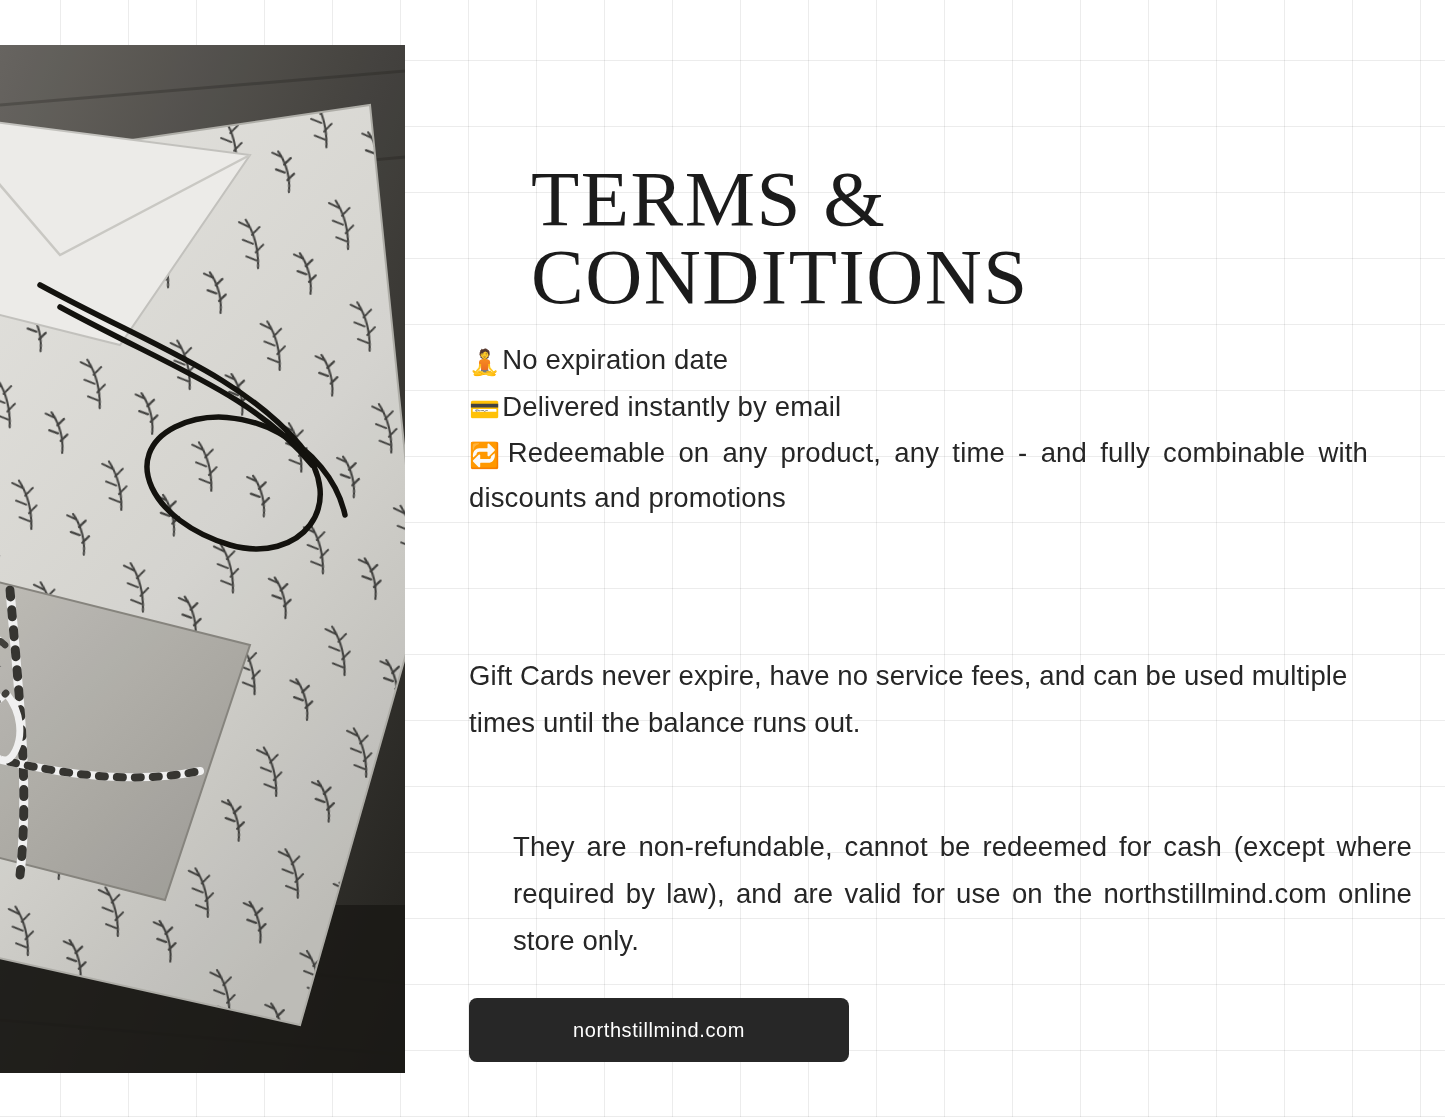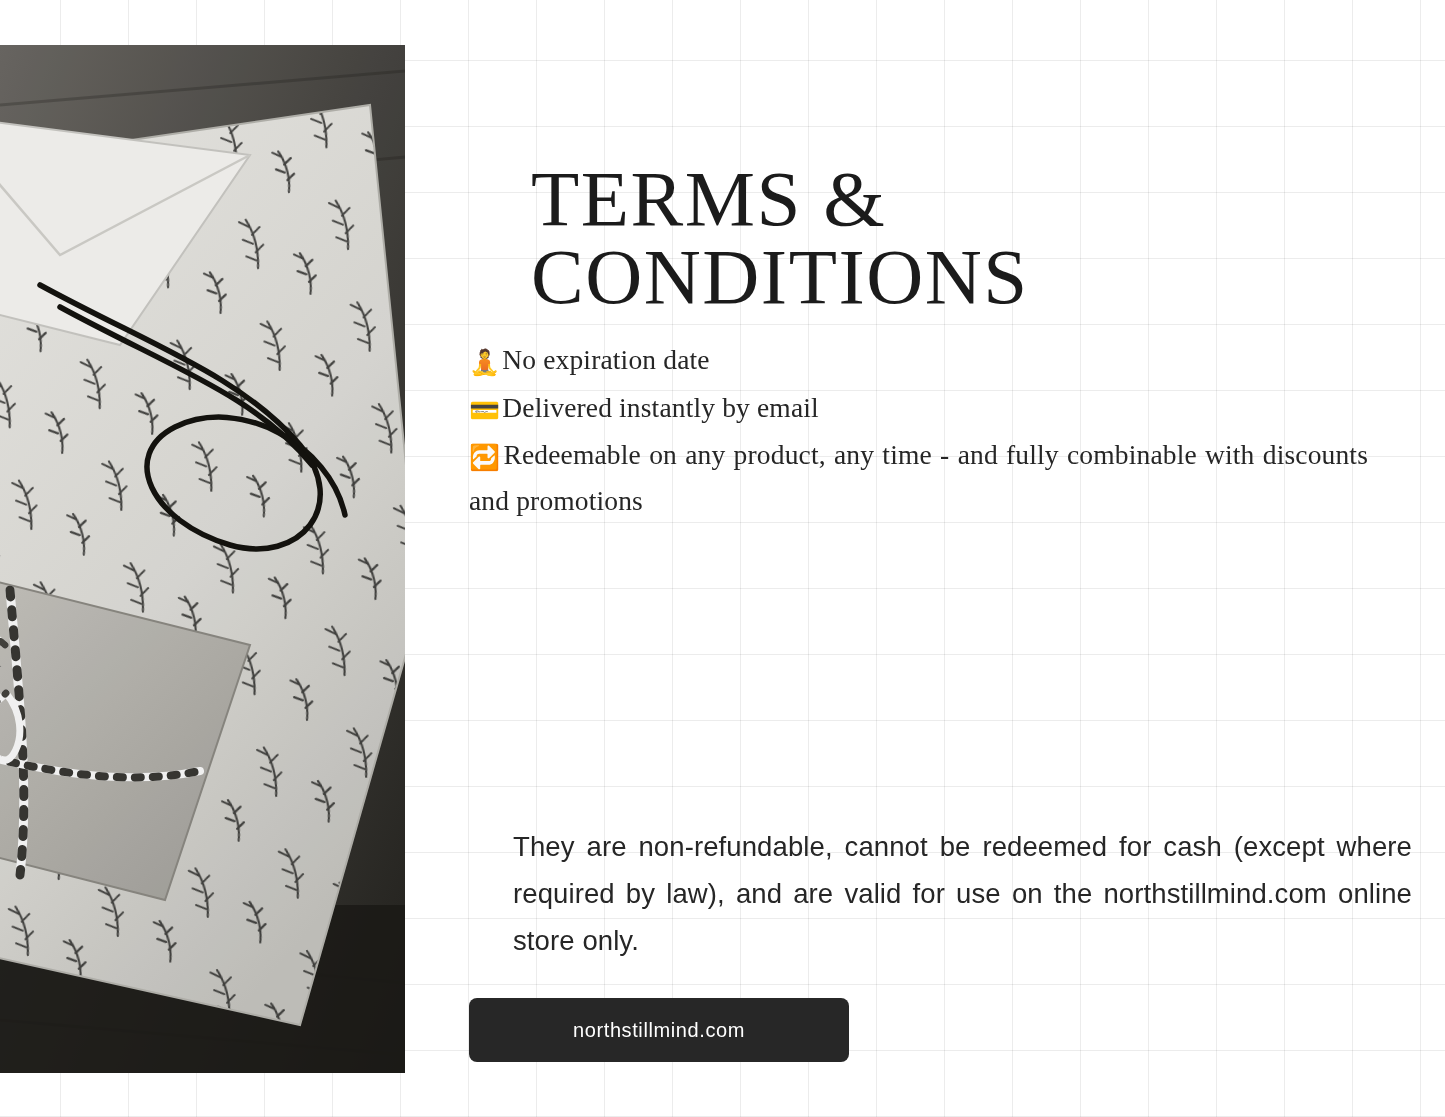--- a/index.html
+++ b/index.html
@@ -64,21 +64,20 @@
 
   .bullets {
     position: absolute;
     top: 326px;
     left: 0;
     width: 900px;
     font-size: 27.5px;
     line-height: 1.62;
     color: #262626;
     letter-spacing: 0.15px;
-    font-family: Liberation Serif, serif;
   }
   .bullet {
     display: block;
     margin-bottom: 2px;
   }
   .bullet.justify {
     text-align: justify;
     width: 899px;
   }
   .bullet .emo {
@@ -217,20 +216,21 @@
         <span class="emo">🧘</span><span>No expiration date</span>
       </div>
       <div class="bullet">
         <span class="emo">💳</span><span>Delivered instantly by email</span>
       </div>
       <div class="bullet justify">
         <span class="emo">🔁</span><span>Redeemable on any product, any time - and fully combinable with discounts and promotions</span>
       </div>
     </div>
 
+    <p class="para p1">Gift Cards never expire, have no service fees, and can be used multiple times until the balance runs out.</p>
     <p class="para p2">They are non-refundable, cannot be redeemed for cash (except where required by law), and are valid for use on the northstillmind.com online store only.</p>
 
     <div class="cta">
       <span>northstillmind.com</span>
     </div>
 
   </div>
 </div>
 
 </body></html>

